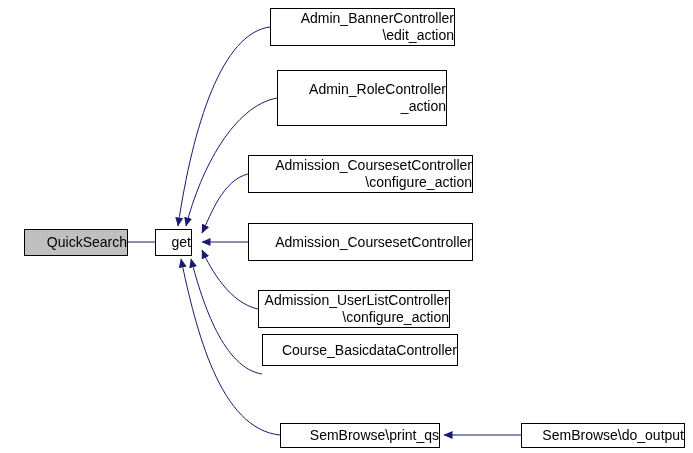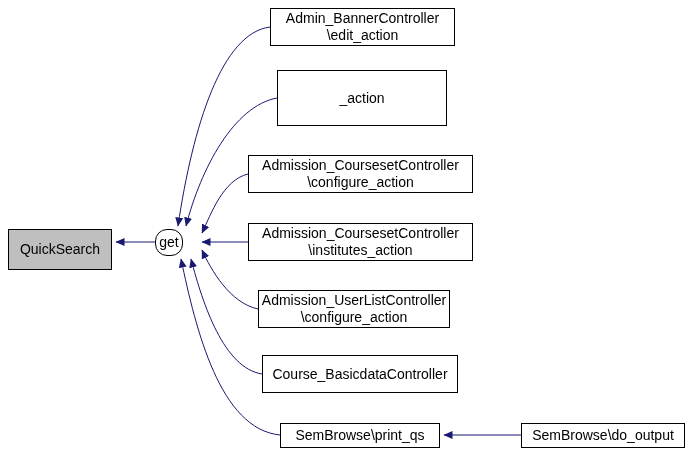--- a/index.html
+++ b/index.html
@@ -27,21 +27,21 @@
     fill: none;
   }
   .edges marker path {
     fill: var(--edge, #191970);
     stroke: none;
   }
   .node {
     position: absolute;
     display: flex;
     flex-direction: column;
-    align-items: center;
+    align-items: flex-end;
     justify-content: center;
     border: 1px solid var(--node-border, #000000);
     background: var(--node-bg, #ffffff);
     font-size: 14px;
     line-height: 17px;
     text-align: center;
     white-space: nowrap;
     overflow: hidden;
   }
   .node.highlight {
@@ -65,53 +65,53 @@
       <path d="M277,98 C234,106 201,168 186,226" marker-end="url(#arrow)"></path>
       <path d="M248,174 C223,180 211,214 202,233" marker-end="url(#arrow)"></path>
       <path d="M248,242 L202,242" marker-end="url(#arrow)"></path>
       <path d="M258,309 C230,303 211,270 202,250" marker-end="url(#arrow)"></path>
       <path d="M262,374 C224,368 203,305 191,259" marker-end="url(#arrow)"></path>
       <path d="M280,435 C220,429 196,330 181,259" marker-end="url(#arrow)"></path>
       <path d="M521,435 L444,435" marker-end="url(#arrow)"></path>
     </g>
   </svg>
 
-  <div class="node highlight" style="left:8px; top:229px; width:104px; height:41px;">
+  <div class="node highlight" style="left:24px; top:229px; width:104px; height:27px;">
     <span>QuickSearch</span>
   </div>
 
-  <div class="node" style="left:155px; top:229px; width:28px; height:27px;border-radius:12px;">
+  <div class="node" style="left:155px; top:229px; width:37px; height:27px;">
     <span>get</span>
   </div>
 
   <div class="node" style="left:270px; top:8px; width:185px; height:38px;">
     <span>Admin_BannerController</span>
     <span>\edit_action</span>
   </div>
 
   <div class="node" style="left:277px; top:70px; width:170px; height:56px;">
+    <span>Admin_RoleController</span>
     <span>_action</span>
   </div>
 
   <div class="node" style="left:248px; top:155px; width:225px; height:38px;">
     <span>Admission_CoursesetController</span>
     <span>\configure_action</span>
   </div>
 
   <div class="node" style="left:248px; top:223px; width:225px; height:38px;">
     <span>Admission_CoursesetController</span>
-    <span>\institutes_action</span>
   </div>
 
   <div class="node" style="left:258px; top:290px; width:192px; height:38px;">
     <span>Admission_UserListController</span>
     <span>\configure_action</span>
   </div>
 
-  <div class="node" style="left:262px; top:355px; width:196px; height:38px;">
+  <div class="node" style="left:262px; top:334px; width:196px; height:32px;">
     <span>Course_BasicdataController</span>
   </div>
 
   <div class="node" style="left:280px; top:423px; width:160px; height:25px;">
     <span>SemBrowse\print_qs</span>
   </div>
 
   <div class="node" style="left:521px; top:423px; width:164px; height:25px;">
     <span>SemBrowse\do_output</span>
   </div>

